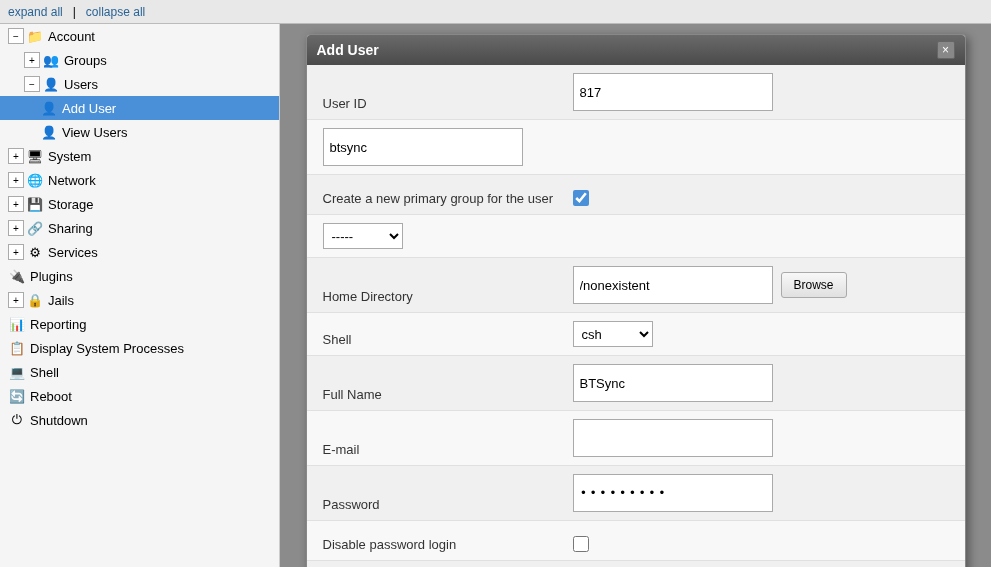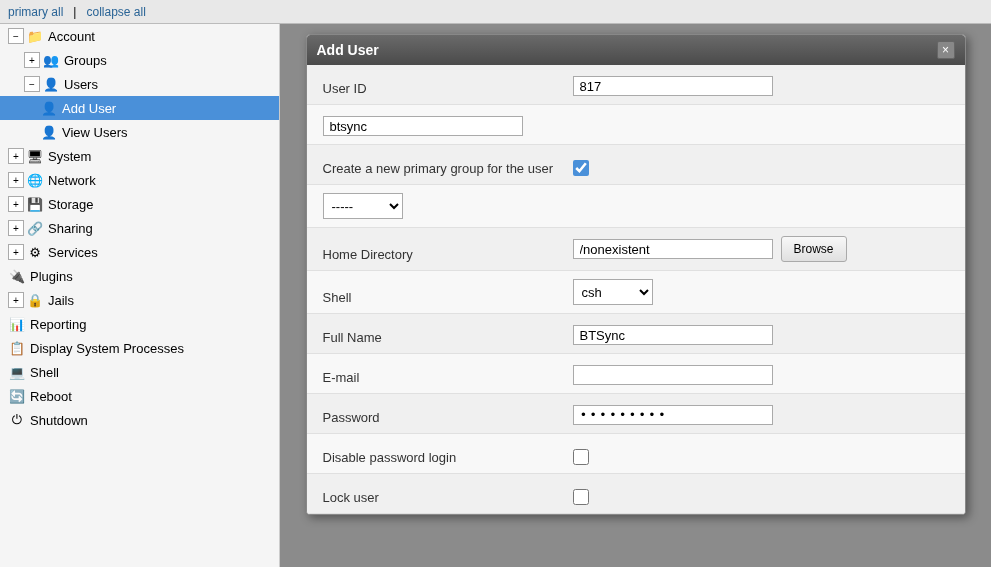--- a/index.html
+++ b/index.html
@@ -169,21 +169,21 @@
       align-items: center;
       gap: 8px;
       flex: 1;
     }
 
     .form-input {
       border: 1px solid #aaa;
       background: white;
       padding: 4px 6px;
       font-size: 13px;
-      height: 20px;
+      height: 38px;
       width: 200px;
     }
 
     .form-select {
       border: 1px solid #aaa;
       background: white;
       padding: 3px 4px;
       font-size: 13px;
       height: 26px;
       width: 80px;
@@ -232,21 +232,21 @@
     
     .pwd-input {
       font-family: "Courier New", monospace;
       letter-spacing: 2px;
     }
   </style>
 </head>
 <body>
 
 <div class="top-bar">
-  <a>primary all</a>
+  <a>expand all</a>
   <span>|</span>
   <a>collapse all</a>
 </div>
 
 <div class="main-layout">
 
   <div class="sidebar">
 
     <div class="sidebar-item indent-1">
       <span class="tree-toggle">−</span>

